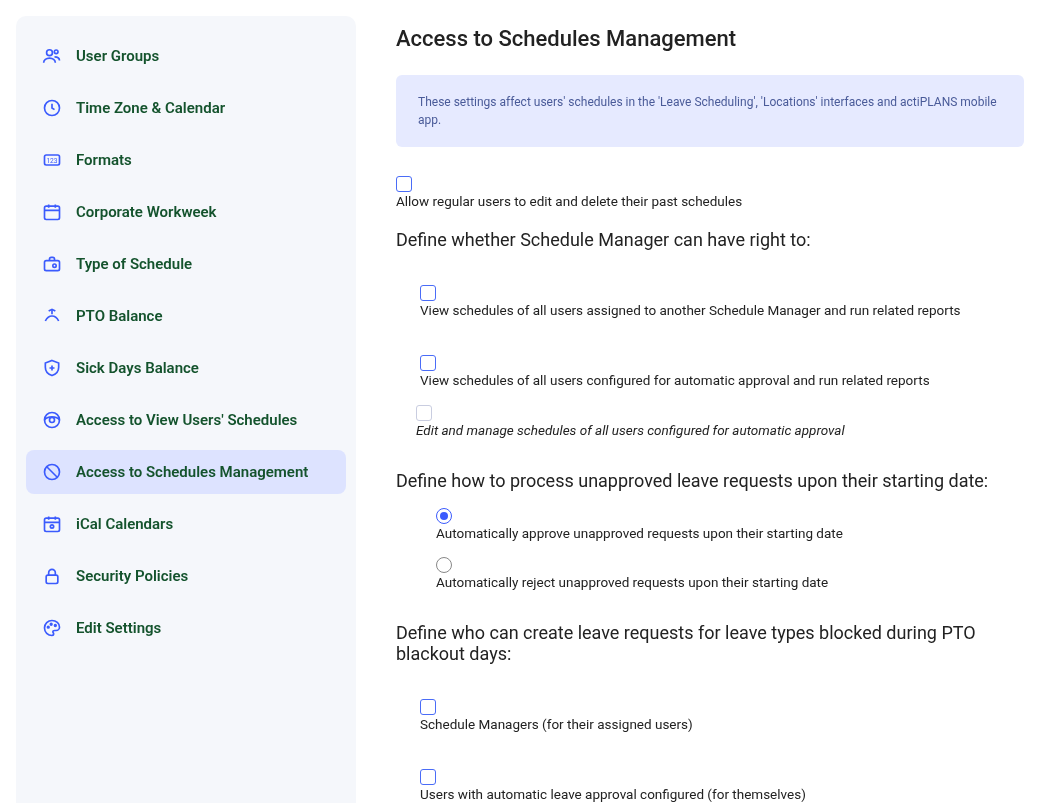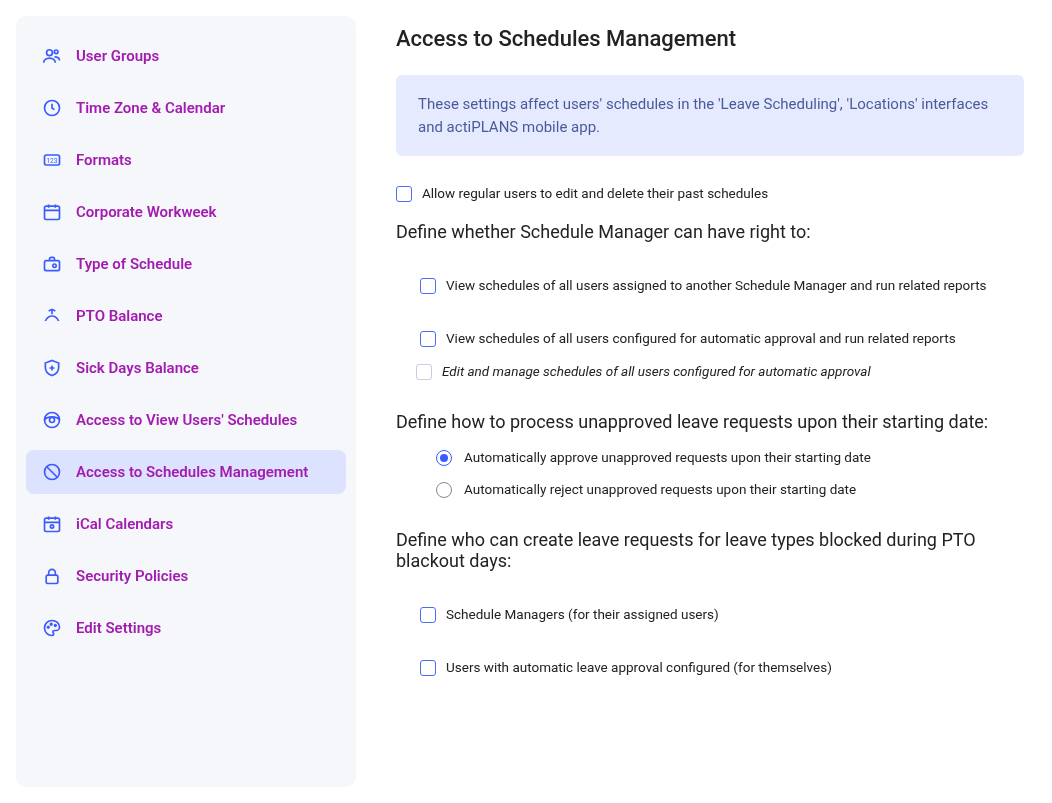--- a/index.html
+++ b/index.html
@@ -35,49 +35,50 @@
     height: 20px;
     margin-right: 14px;
     display: flex;
     align-items: flex-end;
     justify-content: center;
     color: #3b5bfd;
   }
   .side-item .label {
     font-size: 15px;
     font-weight: 600;
-    color: #a21caf;
+    color: #14532d;
   }
   .side-item.active {
     background: #dde3ff;
   }
   .main {
     flex: 1;
     padding: 10px 12px 10px 40px;
     max-width: 680px;
   }
   .main h1 {
     font-size: 22px;
     font-weight: 500;
     color: #222;
     margin: 0 0 24px 0;
   }
   .info-box {
     background: #e6eaff;
     border-radius: 6px;
     padding: 18px 22px;
     color: #4a5b99;
-    font-size: 15px;
+    font-size: 12px;
     line-height: 1.5;
     margin-bottom: 28px;
   }
   .row {
     display: flex;
-    align-items: center;
+    align-items: flex-start;
     margin-bottom: 14px;
+    flex-direction: column;
   }
   .checkbox {
     width: 16px;
     height: 16px;
     border: 1.5px solid #4a6cf7;
     border-radius: 3px;
     margin-right: 10px;
     flex-shrink: 0;
     margin-top: 1px;
     cursor: pointer;

